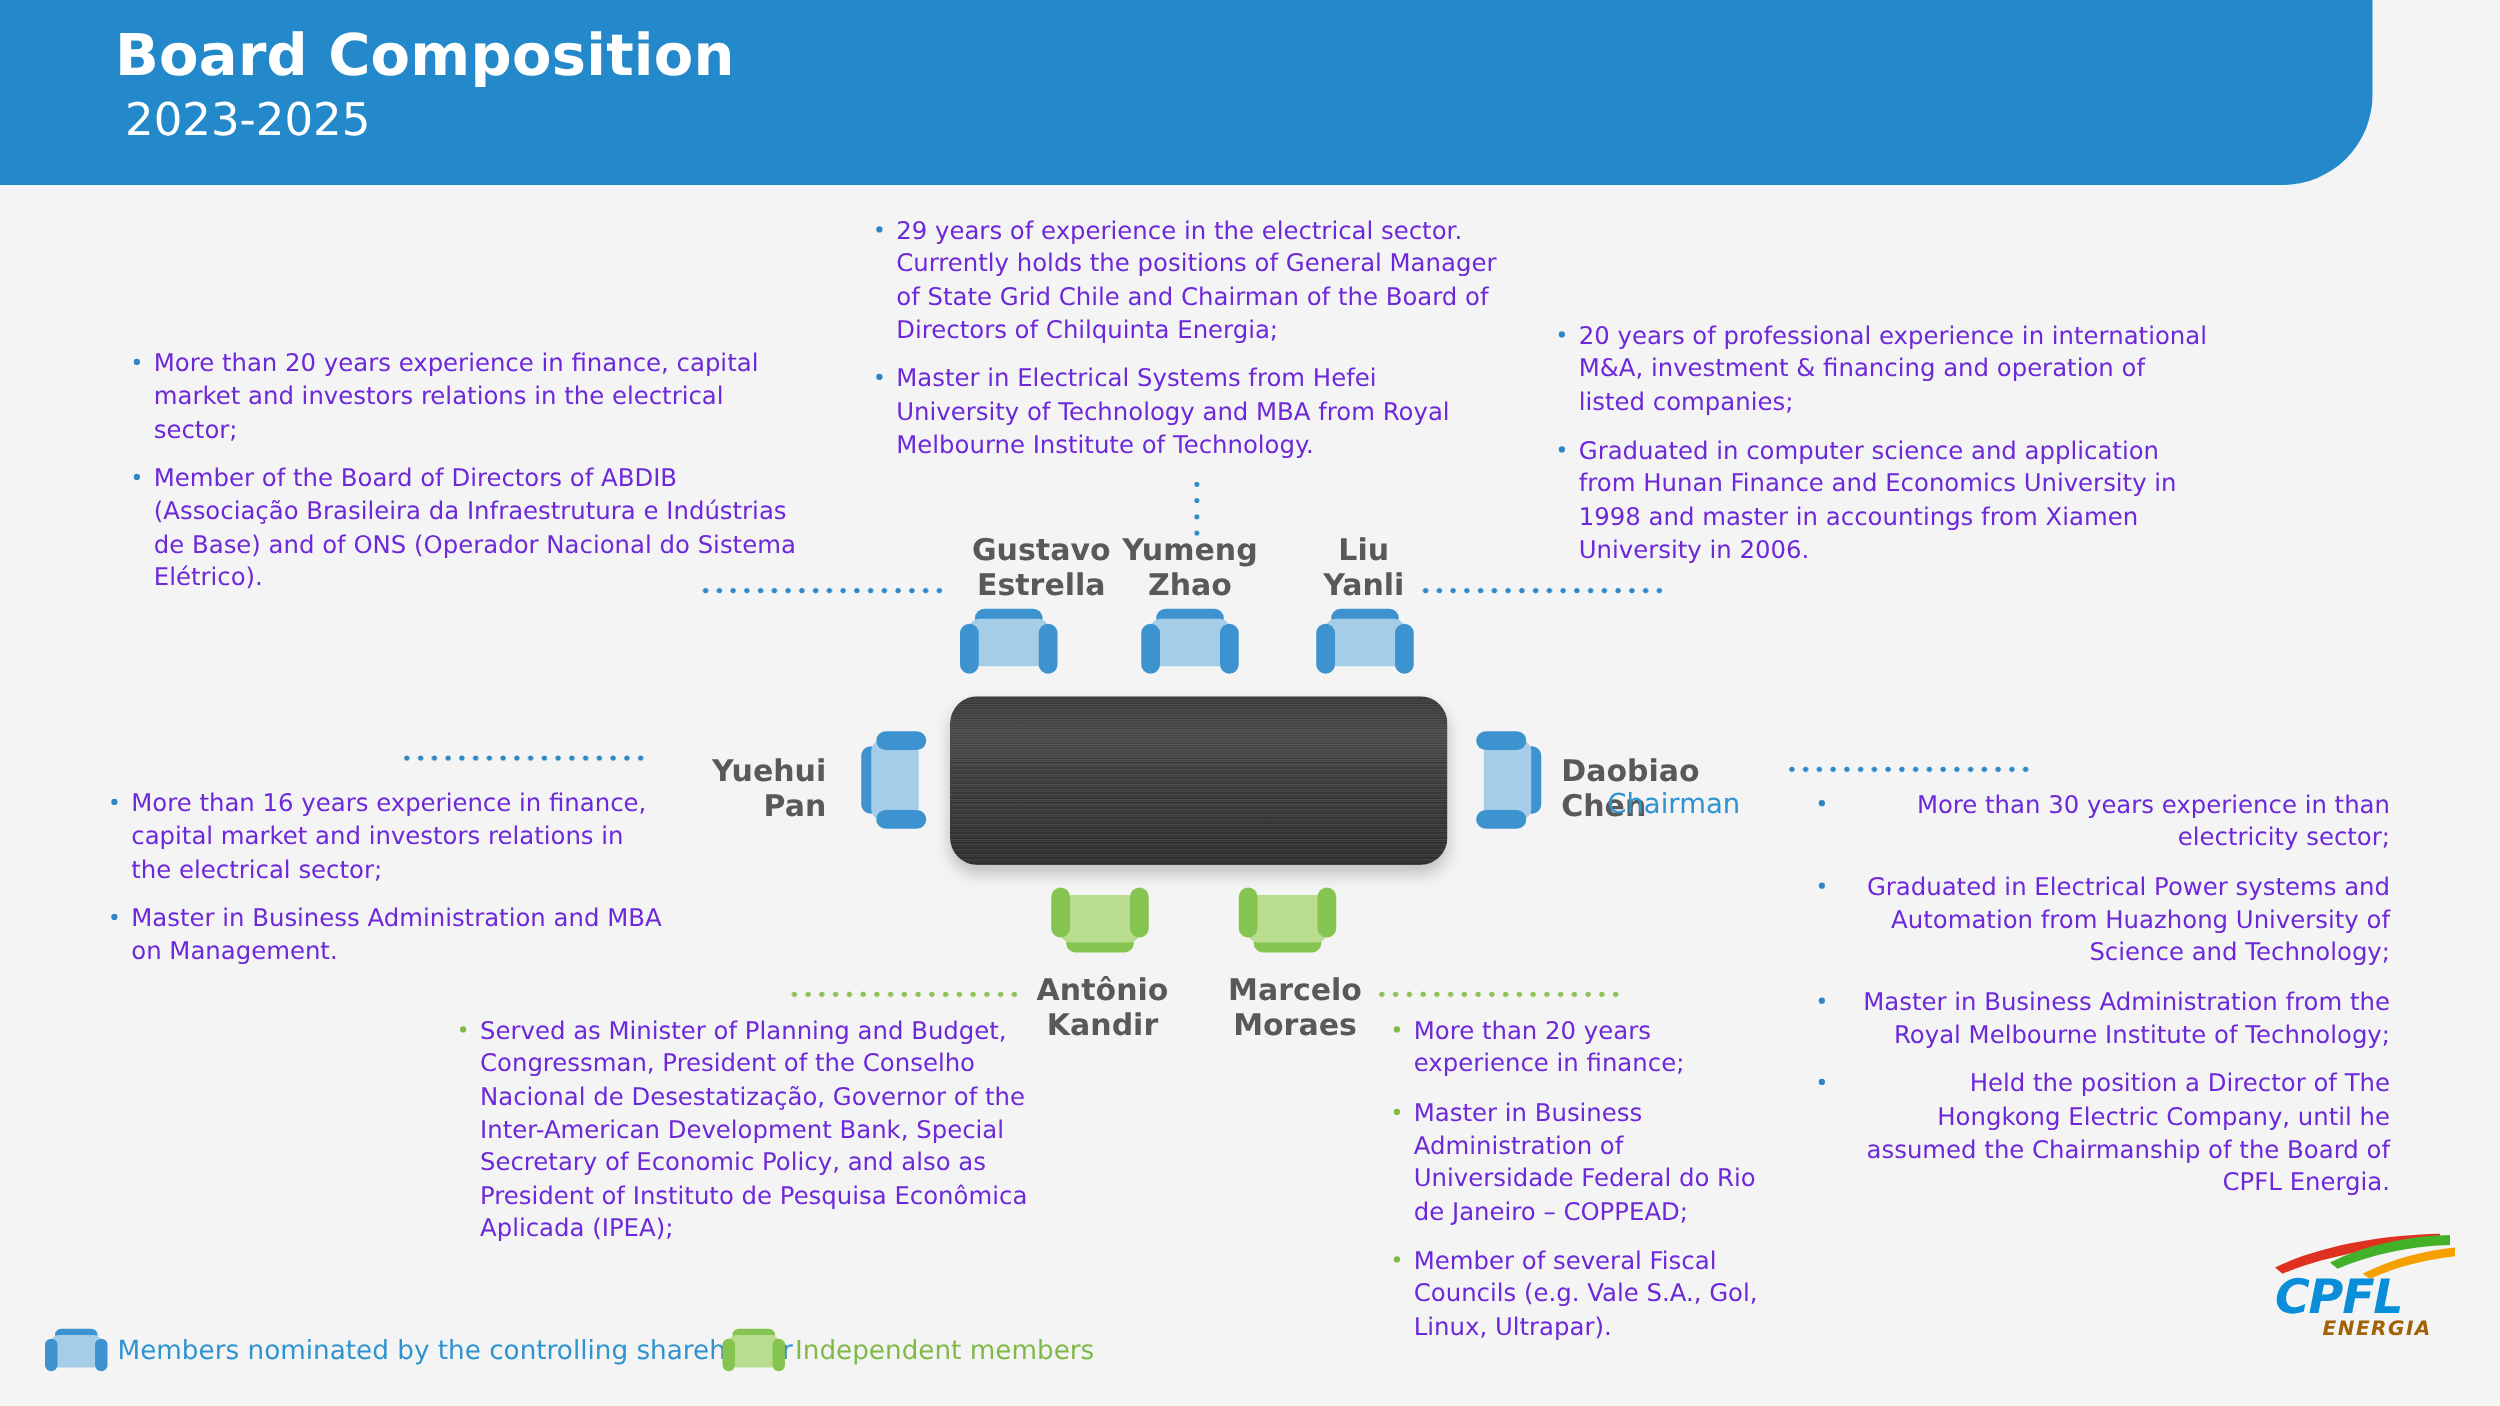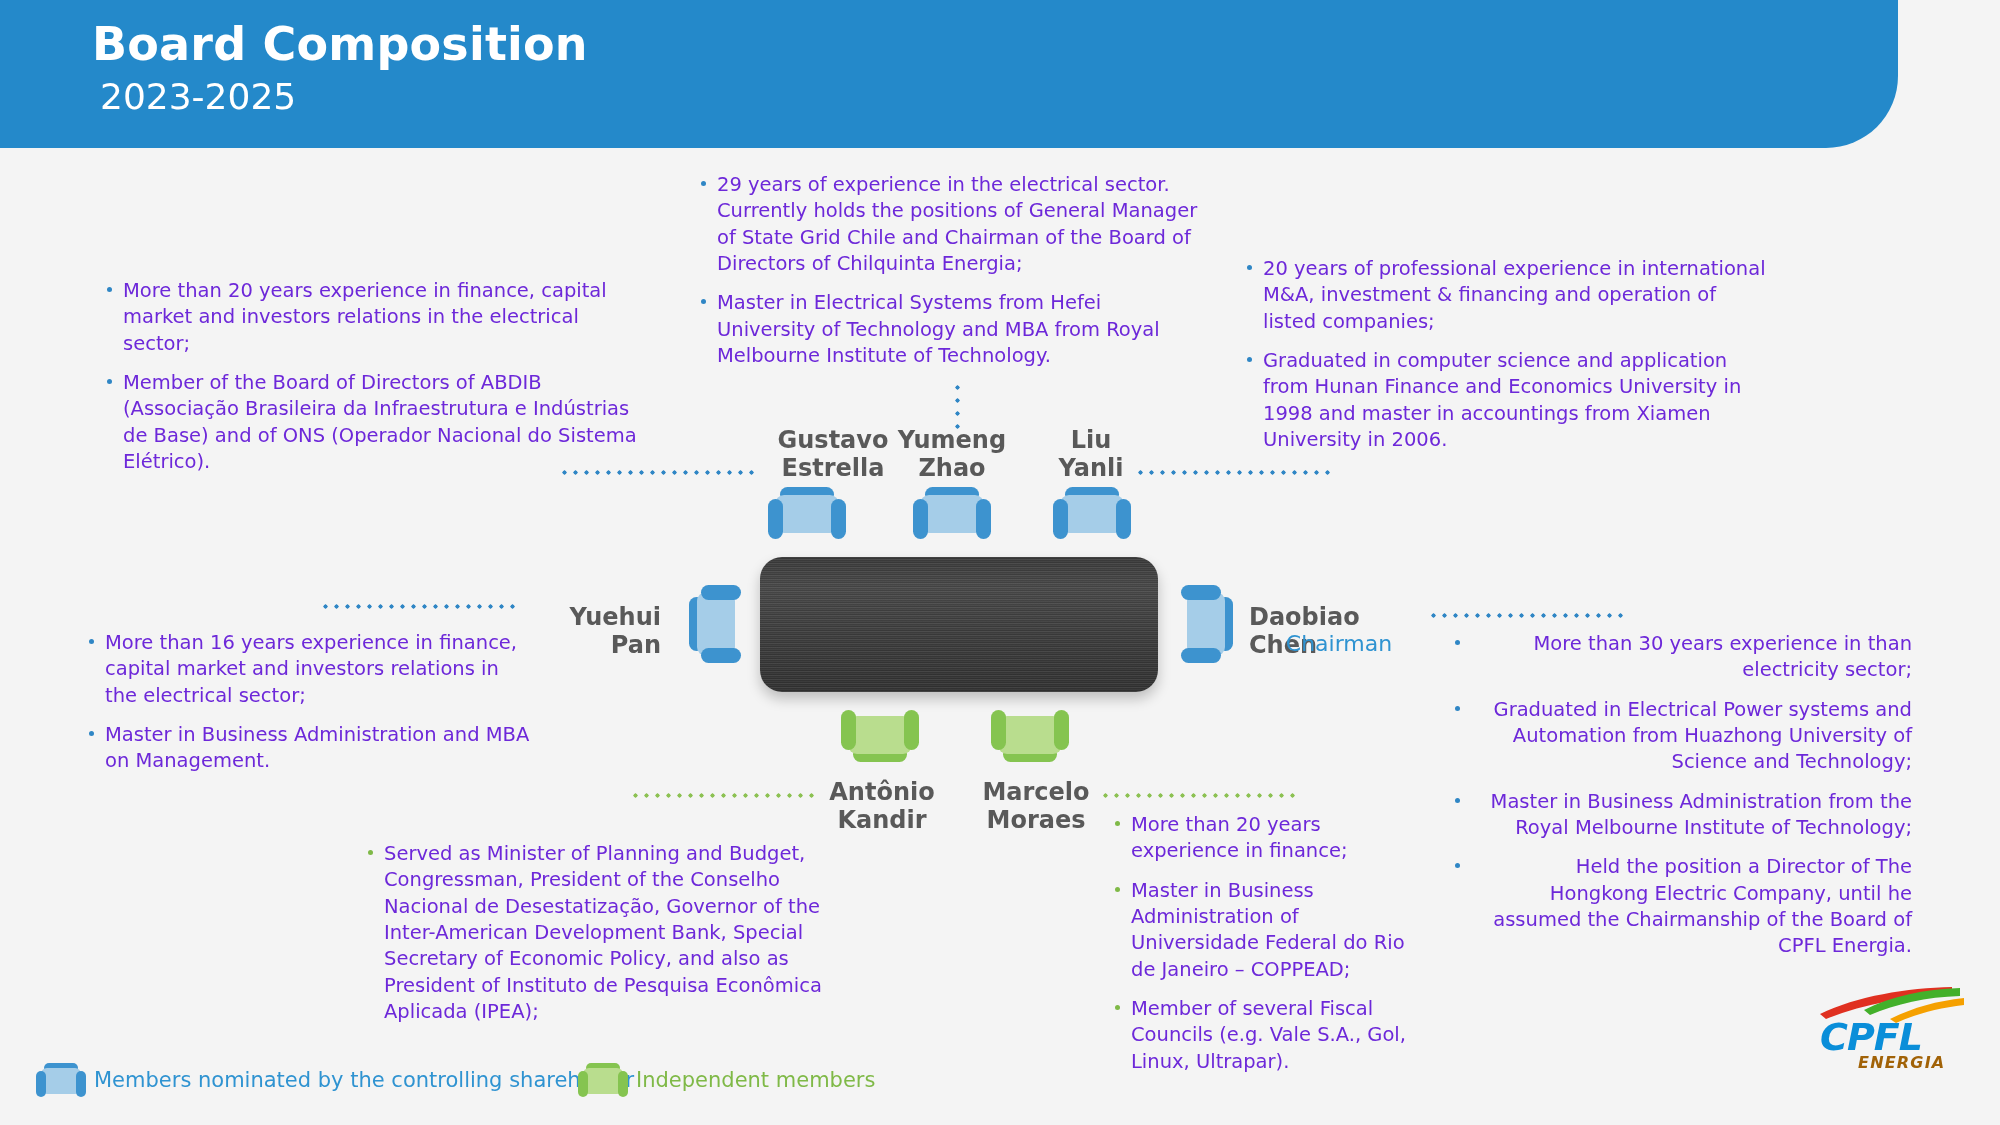--- a/index.html
+++ b/index.html
@@ -242,21 +242,21 @@
 
   <div class="bio" style="left:1452px;top:631px;width:460px;text-align:right;">
     <ul>
       <li>More than 30 years experience in than electricity sector;</li>
       <li>Graduated in Electrical Power systems and Automation from Huazhong University of Science and Technology;</li>
       <li>Master in Business Administration from the Royal Melbourne Institute of Technology;</li>
       <li>Held the position a Director of The Hongkong Electric Company, until he assumed the Chairmanship of the Board of CPFL Energia.</li>
     </ul>
   </div>
 
-  <div class="bio green" style="left:365px;top:812px;width:460px;margin-top:29px;">
+  <div class="bio green" style="left:365px;top:812px;width:460px;">
     <ul>
       <li>Served as Minister of Planning and Budget, Congressman, President of the Conselho Nacional de Desestatização, Governor of the Inter-American Development Bank, Special Secretary of Economic Policy, and also as President of Instituto de Pesquisa Econômica Aplicada (IPEA);</li>
     </ul>
   </div>
 
   <div class="bio green" style="left:1112px;top:812px;width:300px;">
     <ul>
       <li>More than 20 years experience in finance;</li>
       <li>Master in Business Administration of Universidade Federal do Rio de Janeiro – COPPEAD;</li>
       <li>Member of several Fiscal Councils (e.g. Vale S.A., Gol, Linux, Ultrapar).</li>

